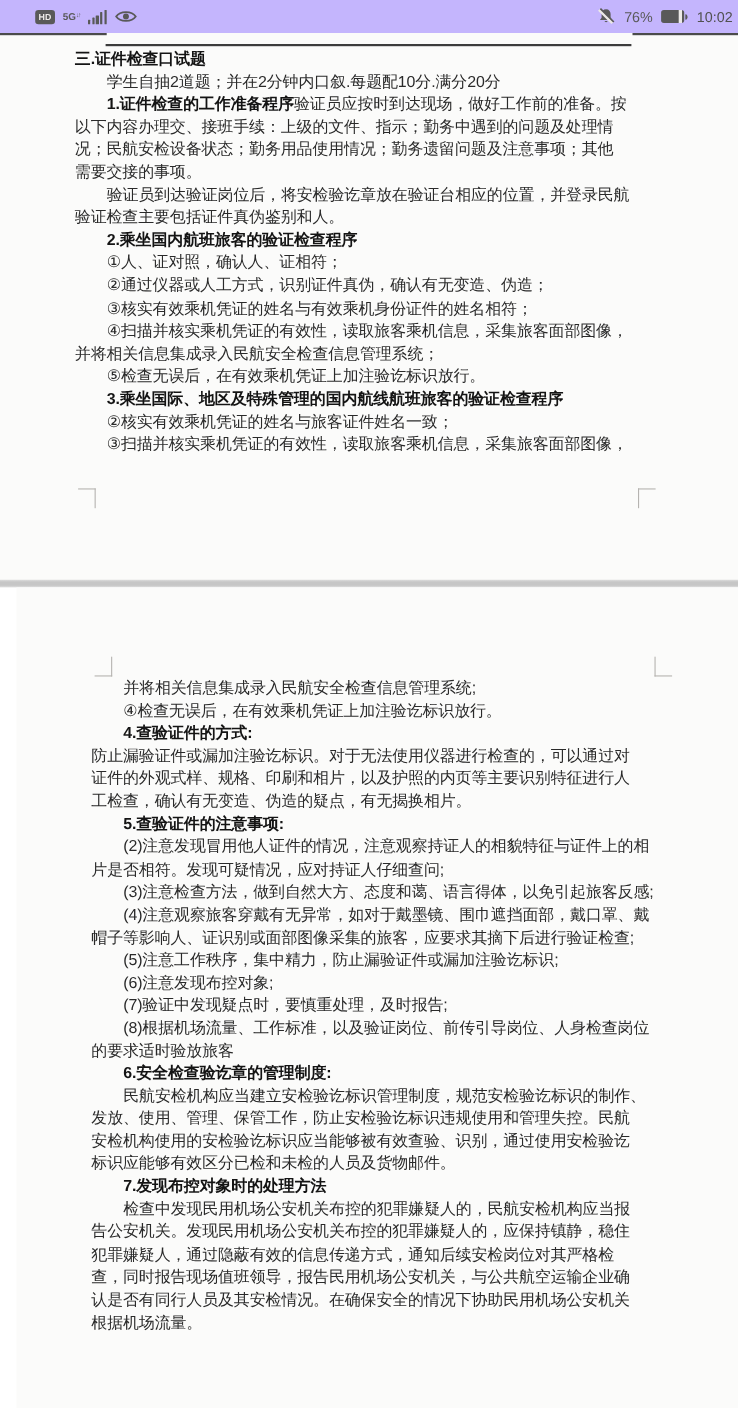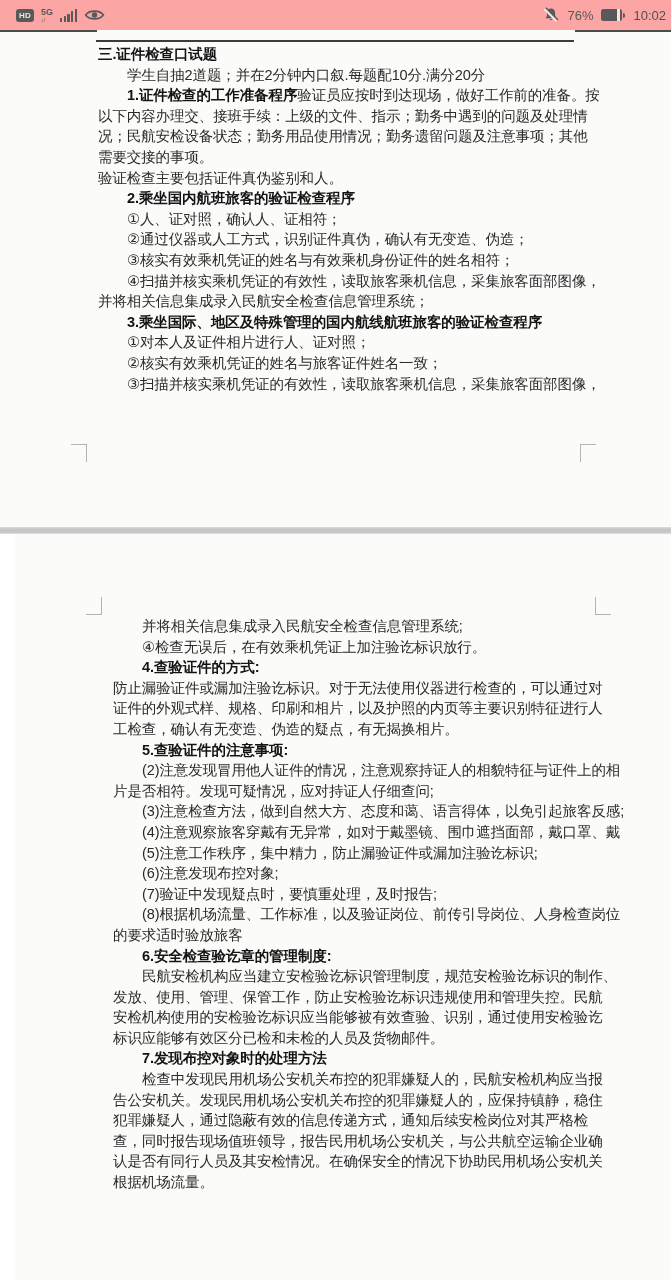--- a/index.html
+++ b/index.html
@@ -3,31 +3,31 @@
 <meta charset="utf-8">
 <style>
   html,body{margin:0;padding:0;}
   body{
     position:relative;width:671px;height:1280px;overflow:hidden;
     background:#ffffff;font-family:"Liberation Sans","DejaVu Sans",sans-serif;
   }
   
   .status-bar{
     position:absolute;top:0;left:0;width:671px;height:30px;
-    background:#fca5a5;color:#595959;display:flex;align-items:center;
-    justify-content:space-between;box-sizing:border-box;padding:0 5px 0 16px;
+    background:#c4b5fd;color:#595959;display:flex;align-items:center;
+    justify-content:space-between;box-sizing:border-box;padding:0 5px 0 32px;
   }
   .sb-left{display:flex;align-items:center;gap:7px;height:100%;}
   .sb-right{display:flex;align-items:center;gap:8px;height:100%;}
   .hd-badge{
     background:#595959;color:#ECE9E7;font-size:8px;font-weight:bold;
     border-radius:3px;width:18px;height:13px;display:flex;align-items:center;justify-content:center;
     letter-spacing:.3px;
   }
-  .net-stack{display:flex;flex-direction:column;align-items:flex-start;line-height:1;}
+  .net-stack{display:flex;align-items:flex-start;line-height:1;}
   .net-g{font-size:9px;font-weight:bold;}
   .net-arrows{font-size:6px;letter-spacing:-1px;margin-top:0px;}
   .sig{display:flex;align-items:flex-end;gap:1.5px;height:13px;}
   .sig i{display:block;width:2.2px;background:#595959;border-radius:.5px;}
   .sig i:nth-child(1){height:4px}.sig i:nth-child(2){height:6px}
   .sig i:nth-child(3){height:8px}.sig i:nth-child(4){height:10.5px}
   .sig i:nth-child(5){height:13px}
   .pct{font-size:13px;}
   .battery{position:relative;width:24px;height:12px;display:flex;align-items:center;}
   .bat-body{position:relative;width:21px;height:11.5px;background:#595959;border-radius:2.5px;overflow:hidden;}
@@ -48,21 +48,21 @@
   .edge-remnant.r{left:575px;width:96px;}
   .table-line{position:absolute;top:10px;left:96px;width:478px;height:2px;background:#3C3C3C;}
   
   .mark{position:absolute;width:15px;height:17px;}
   .mk-c{border-color:#B5B3B0;border-style:solid;border-width:0;}
   .m1l{left:71px;top:414px;border-top-width:1px;border-right-width:1px;}
   .m1r{left:580px;top:414px;border-top-width:1px;border-left-width:1px;}
   .m2l{left:71px;top:63px;border-bottom-width:1px;border-right-width:1px;}
   .m2r{left:580px;top:63px;border-bottom-width:1px;border-left-width:1px;}
   
-  .text-block{position:absolute;left:98px;width:502px;}
+  .text-block{position:absolute;left:68px;width:502px;}
   .tb-1{top:14px;}
   .tb-2{top:82px;}
   .line{
     height:20.6px;line-height:20.6px;font-size:14.5px;color:#2A2A2A;
     white-space:nowrap;letter-spacing:-0.1px;
   }
   .line.in1{padding-left:29px;}
   .line .b{font-weight:bold;color:#141414;}
 </style>
 </head>
@@ -115,29 +115,30 @@
     <span class="edge-remnant l"></span>
     <span class="edge-remnant r"></span>
     <span class="table-line"></span>
     <div class="text-block tb-1">
         <div class="line"><span class="b">三.证件检查口试题</span></div>
         <div class="line in1"><span>学生自抽2道题；并在2分钟内口叙.每题配10分.满分20分</span></div>
         <div class="line in1"><span class="b">1.证件检查的工作准备程序</span><span>验证员应按时到达现场，做好工作前的准备。按</span></div>
         <div class="line"><span>以下内容办理交、接班手续：上级的文件、指示；勤务中遇到的问题及处理情</span></div>
         <div class="line"><span>况；民航安检设备状态；勤务用品使用情况；勤务遗留问题及注意事项；其他</span></div>
         <div class="line"><span>需要交接的事项。</span></div>
+        <div class="line in1"><span>验证员到达验证岗位后，将安检验讫章放在验证台相应的位置，并登录民航</span></div>
         <div class="line"><span>验证检查主要包括证件真伪鉴别和人。</span></div>
         <div class="line in1"><span class="b">2.乘坐国内航班旅客的验证检查程序</span></div>
         <div class="line in1"><span>①人、证对照，确认人、证相符；</span></div>
         <div class="line in1"><span>②通过仪器或人工方式，识别证件真伪，确认有无变造、伪造；</span></div>
         <div class="line in1"><span>③核实有效乘机凭证的姓名与有效乘机身份证件的姓名相符；</span></div>
         <div class="line in1"><span>④扫描并核实乘机凭证的有效性，读取旅客乘机信息，采集旅客面部图像，</span></div>
         <div class="line"><span>并将相关信息集成录入民航安全检查信息管理系统；</span></div>
+        <div class="line in1"><span>⑤检查无误后，在有效乘机凭证上加注验讫标识放行。</span></div>
         <div class="line in1"><span class="b">3.乘坐国际、地区及特殊管理的国内航线航班旅客的验证检查程序</span></div>
-        <div class="line in1"><span>①对本人及证件相片进行人、证对照；</span></div>
         <div class="line in1"><span>②核实有效乘机凭证的姓名与旅客证件姓名一致；</span></div>
         <div class="line in1"><span>③扫描并核实乘机凭证的有效性，读取旅客乘机信息，采集旅客面部图像，</span></div>
       </div>
     <span class="mark mk-c m1l"></span>
     <span class="mark mk-c m1r"></span>
   </div>
 
   <div class="page-gap"></div>
 
   <div class="page page-2">
@@ -148,20 +149,21 @@
         <div class="line in1"><span>④检查无误后，在有效乘机凭证上加注验讫标识放行。</span></div>
         <div class="line in1"><span class="b">4.查验证件的方式:</span></div>
         <div class="line"><span>防止漏验证件或漏加注验讫标识。对于无法使用仪器进行检查的，可以通过对</span></div>
         <div class="line"><span>证件的外观式样、规格、印刷和相片，以及护照的内页等主要识别特征进行人</span></div>
         <div class="line"><span>工检查，确认有无变造、伪造的疑点，有无揭换相片。</span></div>
         <div class="line in1"><span class="b">5.查验证件的注意事项:</span></div>
         <div class="line in1"><span>(2)注意发现冒用他人证件的情况，注意观察持证人的相貌特征与证件上的相</span></div>
         <div class="line"><span>片是否相符。发现可疑情况，应对持证人仔细查问;</span></div>
         <div class="line in1"><span>(3)注意检查方法，做到自然大方、态度和蔼、语言得体，以免引起旅客反感;</span></div>
         <div class="line in1"><span>(4)注意观察旅客穿戴有无异常，如对于戴墨镜、围巾遮挡面部，戴口罩、戴</span></div>
+        <div class="line"><span>帽子等影响人、证识别或面部图像采集的旅客，应要求其摘下后进行验证检查;</span></div>
         <div class="line in1"><span>(5)注意工作秩序，集中精力，防止漏验证件或漏加注验讫标识;</span></div>
         <div class="line in1"><span>(6)注意发现布控对象;</span></div>
         <div class="line in1"><span>(7)验证中发现疑点时，要慎重处理，及时报告;</span></div>
         <div class="line in1"><span>(8)根据机场流量、工作标准，以及验证岗位、前传引导岗位、人身检查岗位</span></div>
         <div class="line"><span>的要求适时验放旅客</span></div>
         <div class="line in1"><span class="b">6.安全检查验讫章的管理制度:</span></div>
         <div class="line in1"><span>民航安检机构应当建立安检验讫标识管理制度，规范安检验讫标识的制作、</span></div>
         <div class="line"><span>发放、使用、管理、保管工作，防止安检验讫标识违规使用和管理失控。民航</span></div>
         <div class="line"><span>安检机构使用的安检验讫标识应当能够被有效查验、识别，通过使用安检验讫</span></div>
         <div class="line"><span>标识应能够有效区分已检和未检的人员及货物邮件。</span></div>

